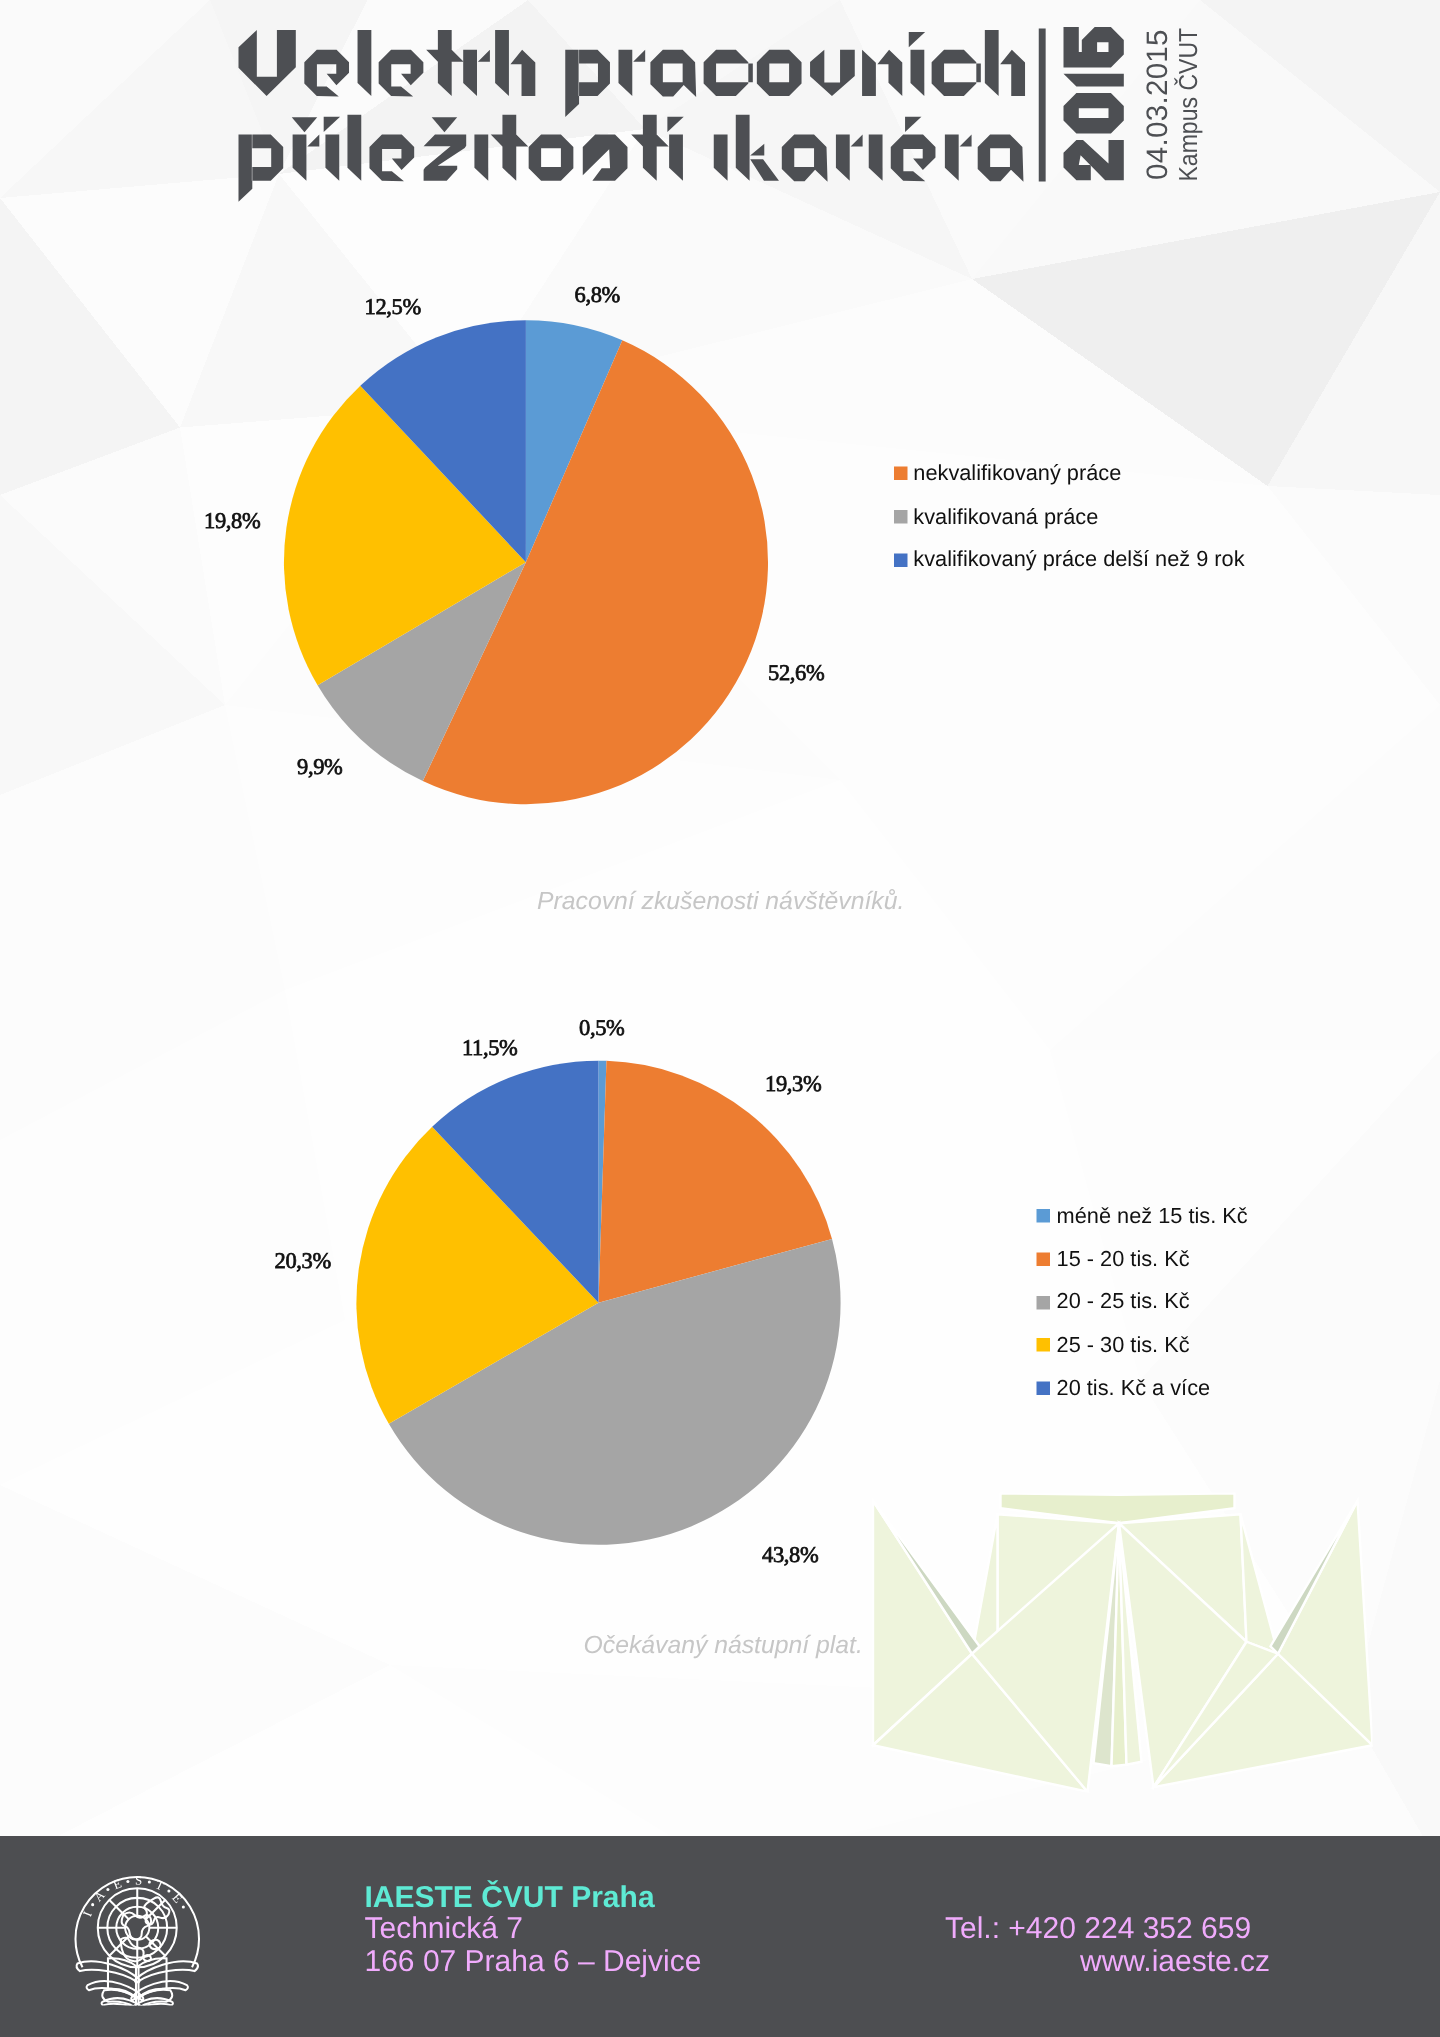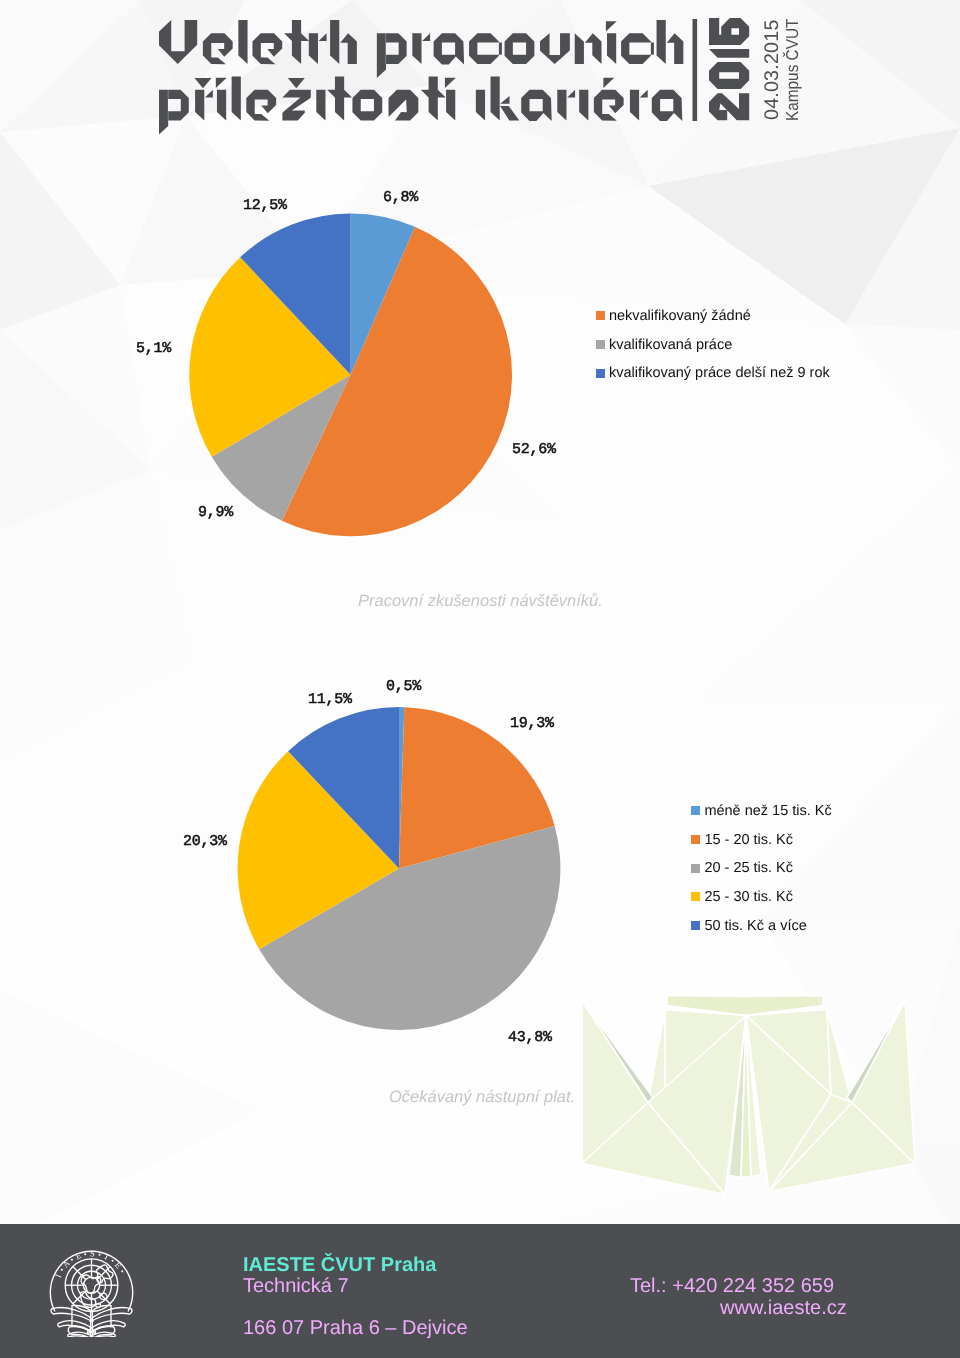--- a/index.html
+++ b/index.html
@@ -5,21 +5,21 @@
 <style>
   html,body{margin:0;padding:0;}
   body{width:960px;height:1358px;overflow:hidden;background:#ffffff;
        font-family:"Liberation Sans",sans-serif;position:relative;
        -webkit-font-smoothing:antialiased;text-rendering:geometricPrecision;}
   .page{position:absolute;left:0;top:0;width:960px;height:1358px;overflow:hidden;background:#fff;}
   .abs{position:absolute;}
   .bg{position:absolute;left:0;top:0;width:960px;height:1224px;}
   .hdr{position:absolute;left:0;top:0;width:960px;height:150px;}
   .footer{position:absolute;left:0;top:1224px;width:960px;height:134px;background:#4d4e51;}
-  .pielabel{position:absolute;font-family:Liberation Mono, monospace;font-size:15px;
+  .pielabel{position:absolute;font-family:Liberation Serif, serif;font-size:15px;
             font-weight:normal;color:#111111;white-space:nowrap;letter-spacing:-0.25px;text-align:center;
             -webkit-text-stroke:0.5px #111111;}
   .legend{position:absolute;font-size:14.5px;color:#111111;}
   .legend .row{display:flex;align-items:center;height:28.7px;}
   .legend .sw{width:9px;height:9px;margin-right:4.4px;flex:0 0 auto;}
   .caption{position:absolute;font-style:italic;color:#c6c6c6;font-size:16.5px;white-space:nowrap;}
   .f-org{position:absolute;font-weight:bold;font-size:20px;color:#5eead4;line-height:20px;}
   .f-line{position:absolute;font-size:20px;color:#f0abfc;line-height:20px;}
   .sideline{position:absolute;white-space:nowrap;color:#4d4f53;}
 </style>
@@ -173,27 +173,27 @@
       <path d="M399 868.5 L399.00 707.10 A161.4 161.4 0 0 1 404.31 707.19 Z" fill="#5B9BD5"></path>
       <path d="M399 868.5 L404.31 707.19 A161.4 161.4 0 0 1 554.69 825.96 Z" fill="#ED7D31"></path>
       <path d="M399 868.5 L554.69 825.96 A161.4 161.4 0 0 1 259.22 949.20 Z" fill="#A5A5A5"></path>
       <path d="M399 868.5 L259.22 949.20 A161.4 161.4 0 0 1 288.11 751.22 Z" fill="#FFC000"></path>
       <path d="M399 868.5 L288.11 751.22 A161.4 161.4 0 0 1 399.00 707.10 Z" fill="#4472C4"></path>
     </svg>
 
   <div class="pielabel" style="left:383px;top:189px;">6,8%</div>
   <div class="pielabel" style="left:512px;top:441px;">52,6%</div>
   <div class="pielabel" style="left:198px;top:504px;">9,9%</div>
-  <div class="pielabel" style="left:136px;top:340px;">5,1%</div>
+  <div class="pielabel" style="left:136px;top:340px;">19,8%</div>
   <div class="pielabel" style="left:243px;top:197px;">12,5%</div>
 
   <div class="legend" style="left:595.5px;top:301.5px;">
       <div class="row">
         <span class="sw" style="background: rgb(237, 125, 49);"></span>
-        <span>nekvalifikovaný žádné</span>
+        <span>nekvalifikovaný práce</span>
       </div>
       <div class="row">
         <span class="sw" style="background: rgb(165, 165, 165);"></span>
         <span>kvalifikovaná práce</span>
       </div>
       <div class="row">
         <span class="sw" style="background: rgb(68, 114, 196);"></span>
         <span>kvalifikovaný práce delší než 9 rok</span>
       </div>
     </div>
@@ -217,21 +217,21 @@
       <div class="row">
         <span class="sw" style="background: rgb(165, 165, 165);"></span>
         <span>20 - 25 tis. Kč</span>
       </div>
       <div class="row">
         <span class="sw" style="background: rgb(255, 192, 0);"></span>
         <span>25 - 30 tis. Kč</span>
       </div>
       <div class="row">
         <span class="sw" style="background: rgb(68, 114, 196);"></span>
-        <span>50 tis. Kč a více</span>
+        <span>20 tis. Kč a více</span>
       </div>
     </div>
   <div class="caption" style="left:389px;top:1088px;">Očekávaný nástupní plat.</div>
 
   <div class="footer">
     <svg class="abs" style="left:49px;top:23px;" width="85" height="90" viewBox="0 0 200 212">
       <g id="iaeste" fill="none" stroke="#ffffff" stroke-width="3.2">
           <path d="M14 152 A97 97 0 1 1 186 152"></path>
           <circle cx="100" cy="90" r="62"></circle>
           <circle cx="100" cy="90" r="47"></circle>
@@ -269,18 +269,18 @@
           <circle cx="30.0" cy="53.6" r="2.4" fill="#fff" stroke="none"></circle>
           <circle cx="53.9" cy="29.8" r="2.4" fill="#fff" stroke="none"></circle>
           <circle cx="85.3" cy="17.3" r="2.4" fill="#fff" stroke="none"></circle>
           <circle cx="119.0" cy="18.2" r="2.4" fill="#fff" stroke="none"></circle>
           <circle cx="149.7" cy="32.3" r="2.4" fill="#fff" stroke="none"></circle>
           <circle cx="172.4" cy="57.4" r="2.4" fill="#fff" stroke="none"></circle>
         </g>
     </svg>
     <div class="f-org" style="left:243px;top:31.3px;">IAESTE ČVUT Praha</div>
     <div class="f-line" style="left:243px;top:52.3px;">Technická 7</div>
-    <div class="f-line" style="left:243px;top:74.2px;margin-top:20px;">166 07 Praha 6 – Dejvice</div>
+    <div class="f-line" style="left:243px;top:74.2px;">166 07 Praha 6 – Dejvice</div>
     <div class="f-line" style="left:630px;top:52.3px;">Tel.: +420 224 352 659</div>
     <div class="f-line" style="left:720px;top:74.2px;">www.iaeste.cz</div>
   </div>
 
 </div>
 
 </body></html>

